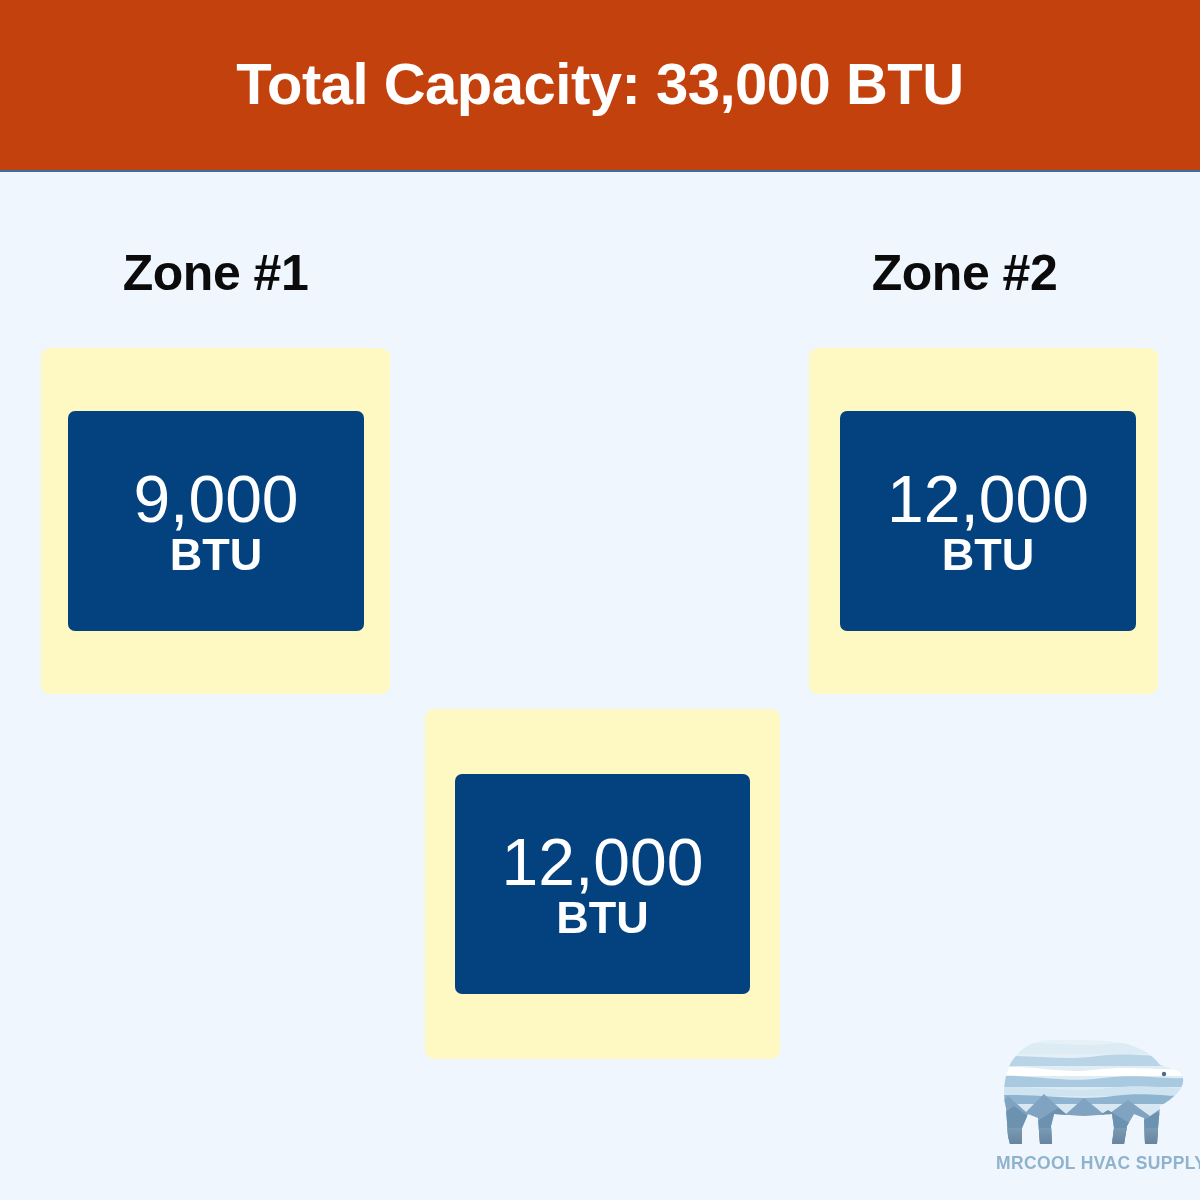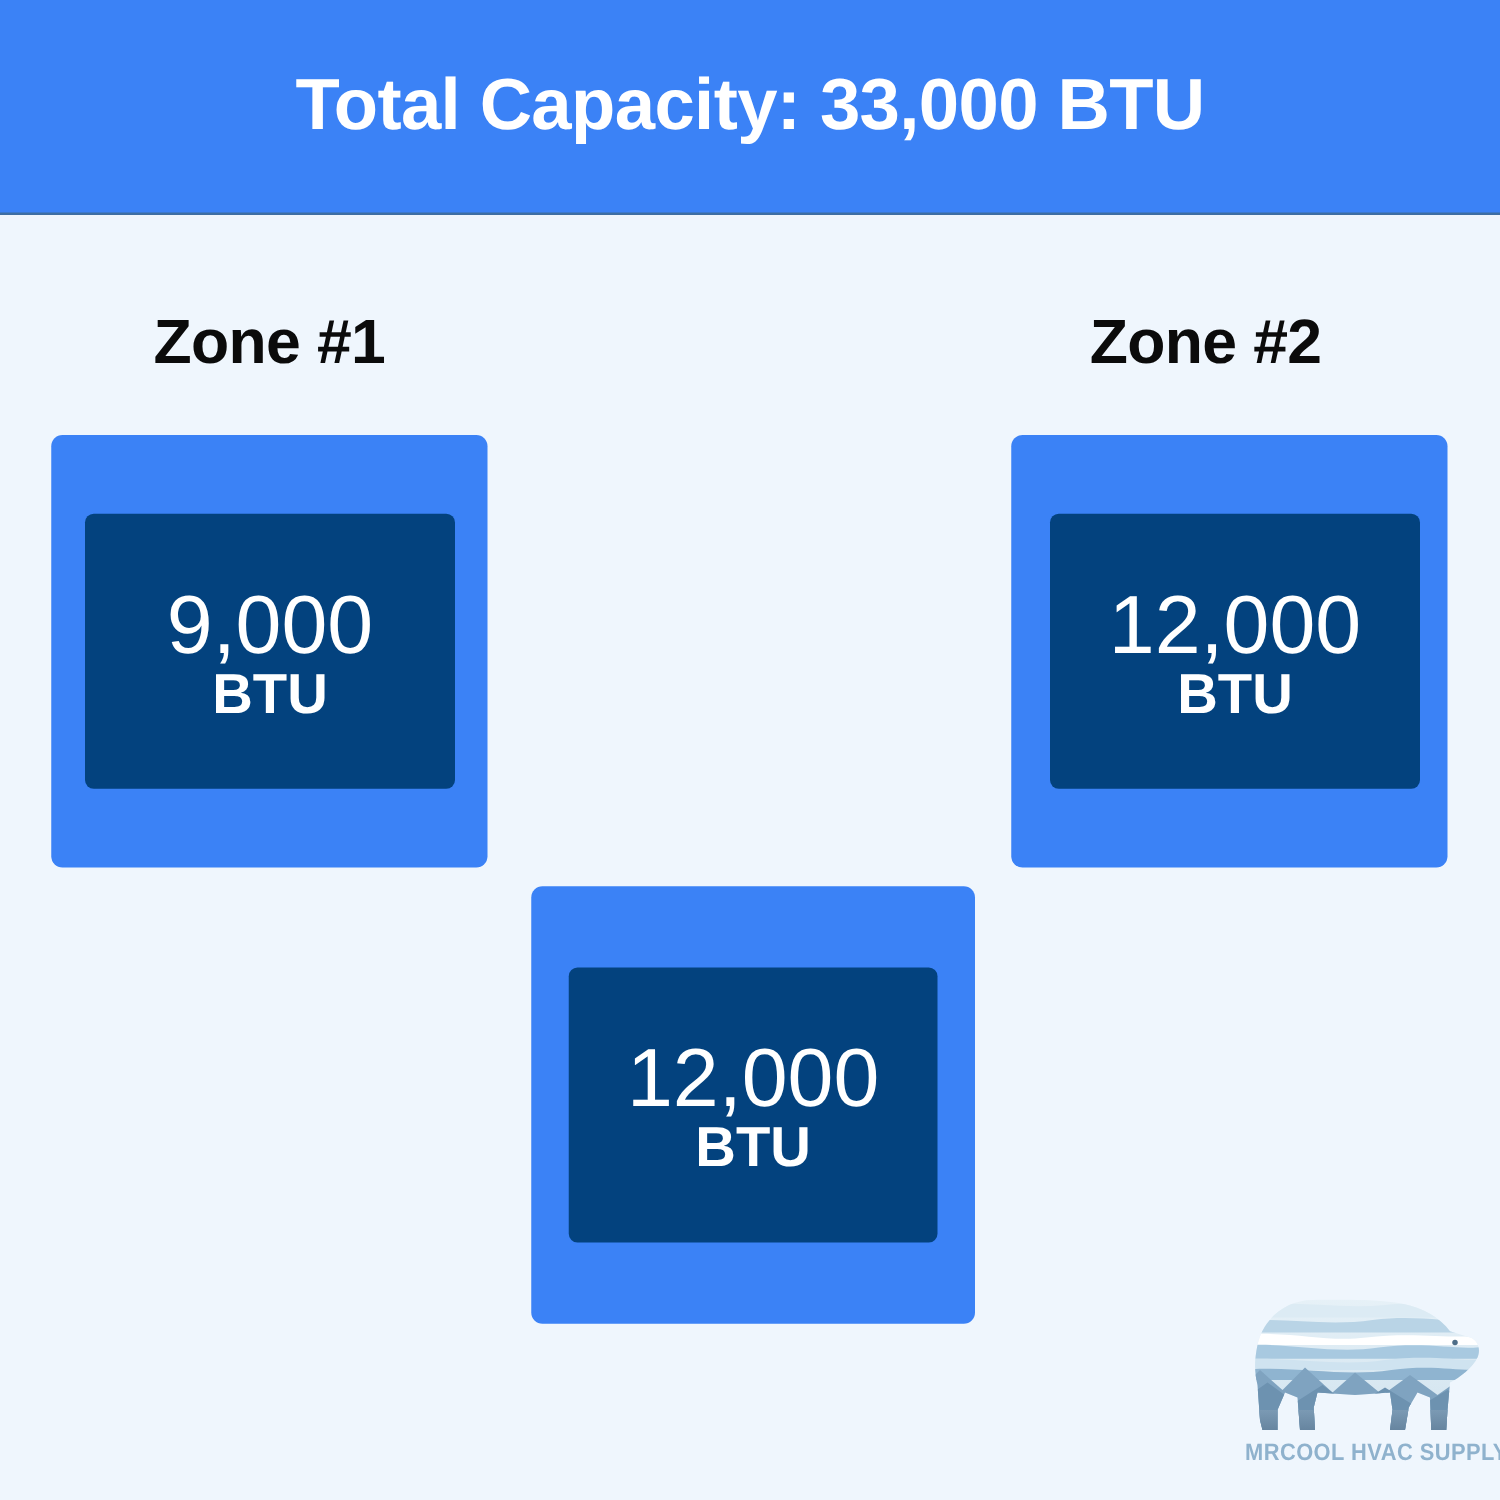--- a/index.html
+++ b/index.html
@@ -16,21 +16,21 @@
     position: relative;
   }
 
   
   #header-band {
     position: absolute;
     left: 0;
     top: 0;
     width: 1200px;
     height: 172px;
-    background: #3b82f6;
+    background: #c2410c;
     box-sizing: border-box;
     display: flex;
     align-items: center;
     justify-content: center;
   }
   #header-band::after {
     content: "";
     position: absolute;
     left: 0;
     bottom: 0;
@@ -55,21 +55,21 @@
   .zone-label {
     color: #0b0b0b;
     font-size: 50px;
     font-weight: bold;
     letter-spacing: -0.5px;
     line-height: 1;
     text-align: center;
     white-space: nowrap;
   }
   .zone-outer {
-    background: #3b82f6;
+    background: #fef9c3;
     border-radius: 9px;
     position: relative;
   }
   .zone-inner {
     position: absolute;
     background: #03427e;
     border-radius: 7px;
     display: flex;
     flex-direction: column;
     align-items: center;

